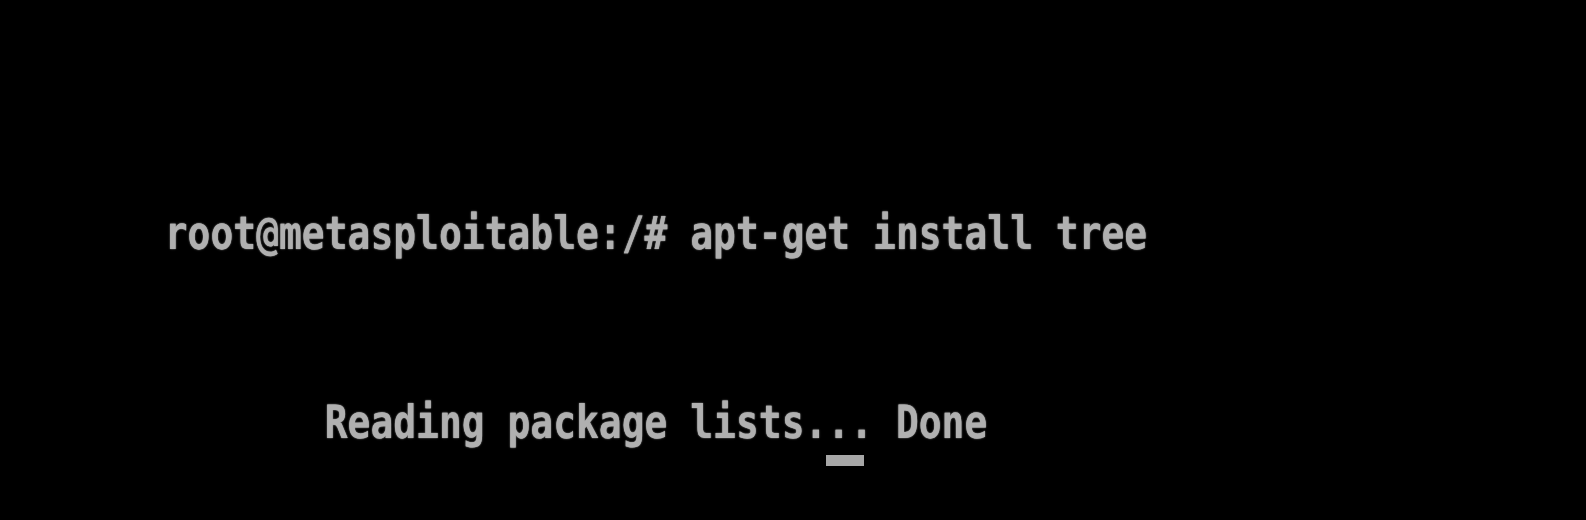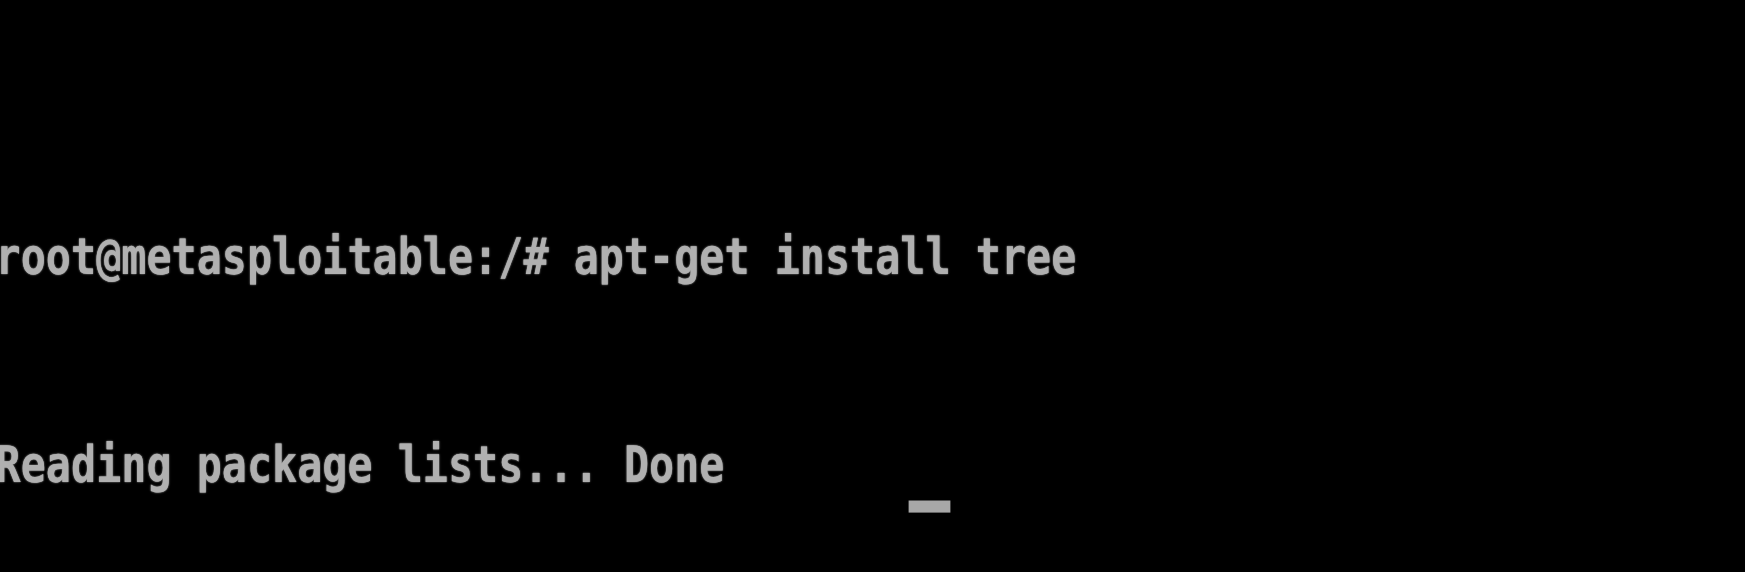--- a/index.html
+++ b/index.html
@@ -8,20 +8,21 @@
     padding: 0;
     background: #000000;
   }
 
   #screen {
     position: relative;
     width: 1586px;
     height: 512px;
     background: #000000;
     overflow: hidden;
+    text-align: center;
   }
 
   
   #console {
     position: absolute;
     left: -4px;
     top: 76px;
     width: 1600px;
     font-family: "DejaVu Sans Mono", "Liberation Mono", monospace;
     font-size: 46px;

